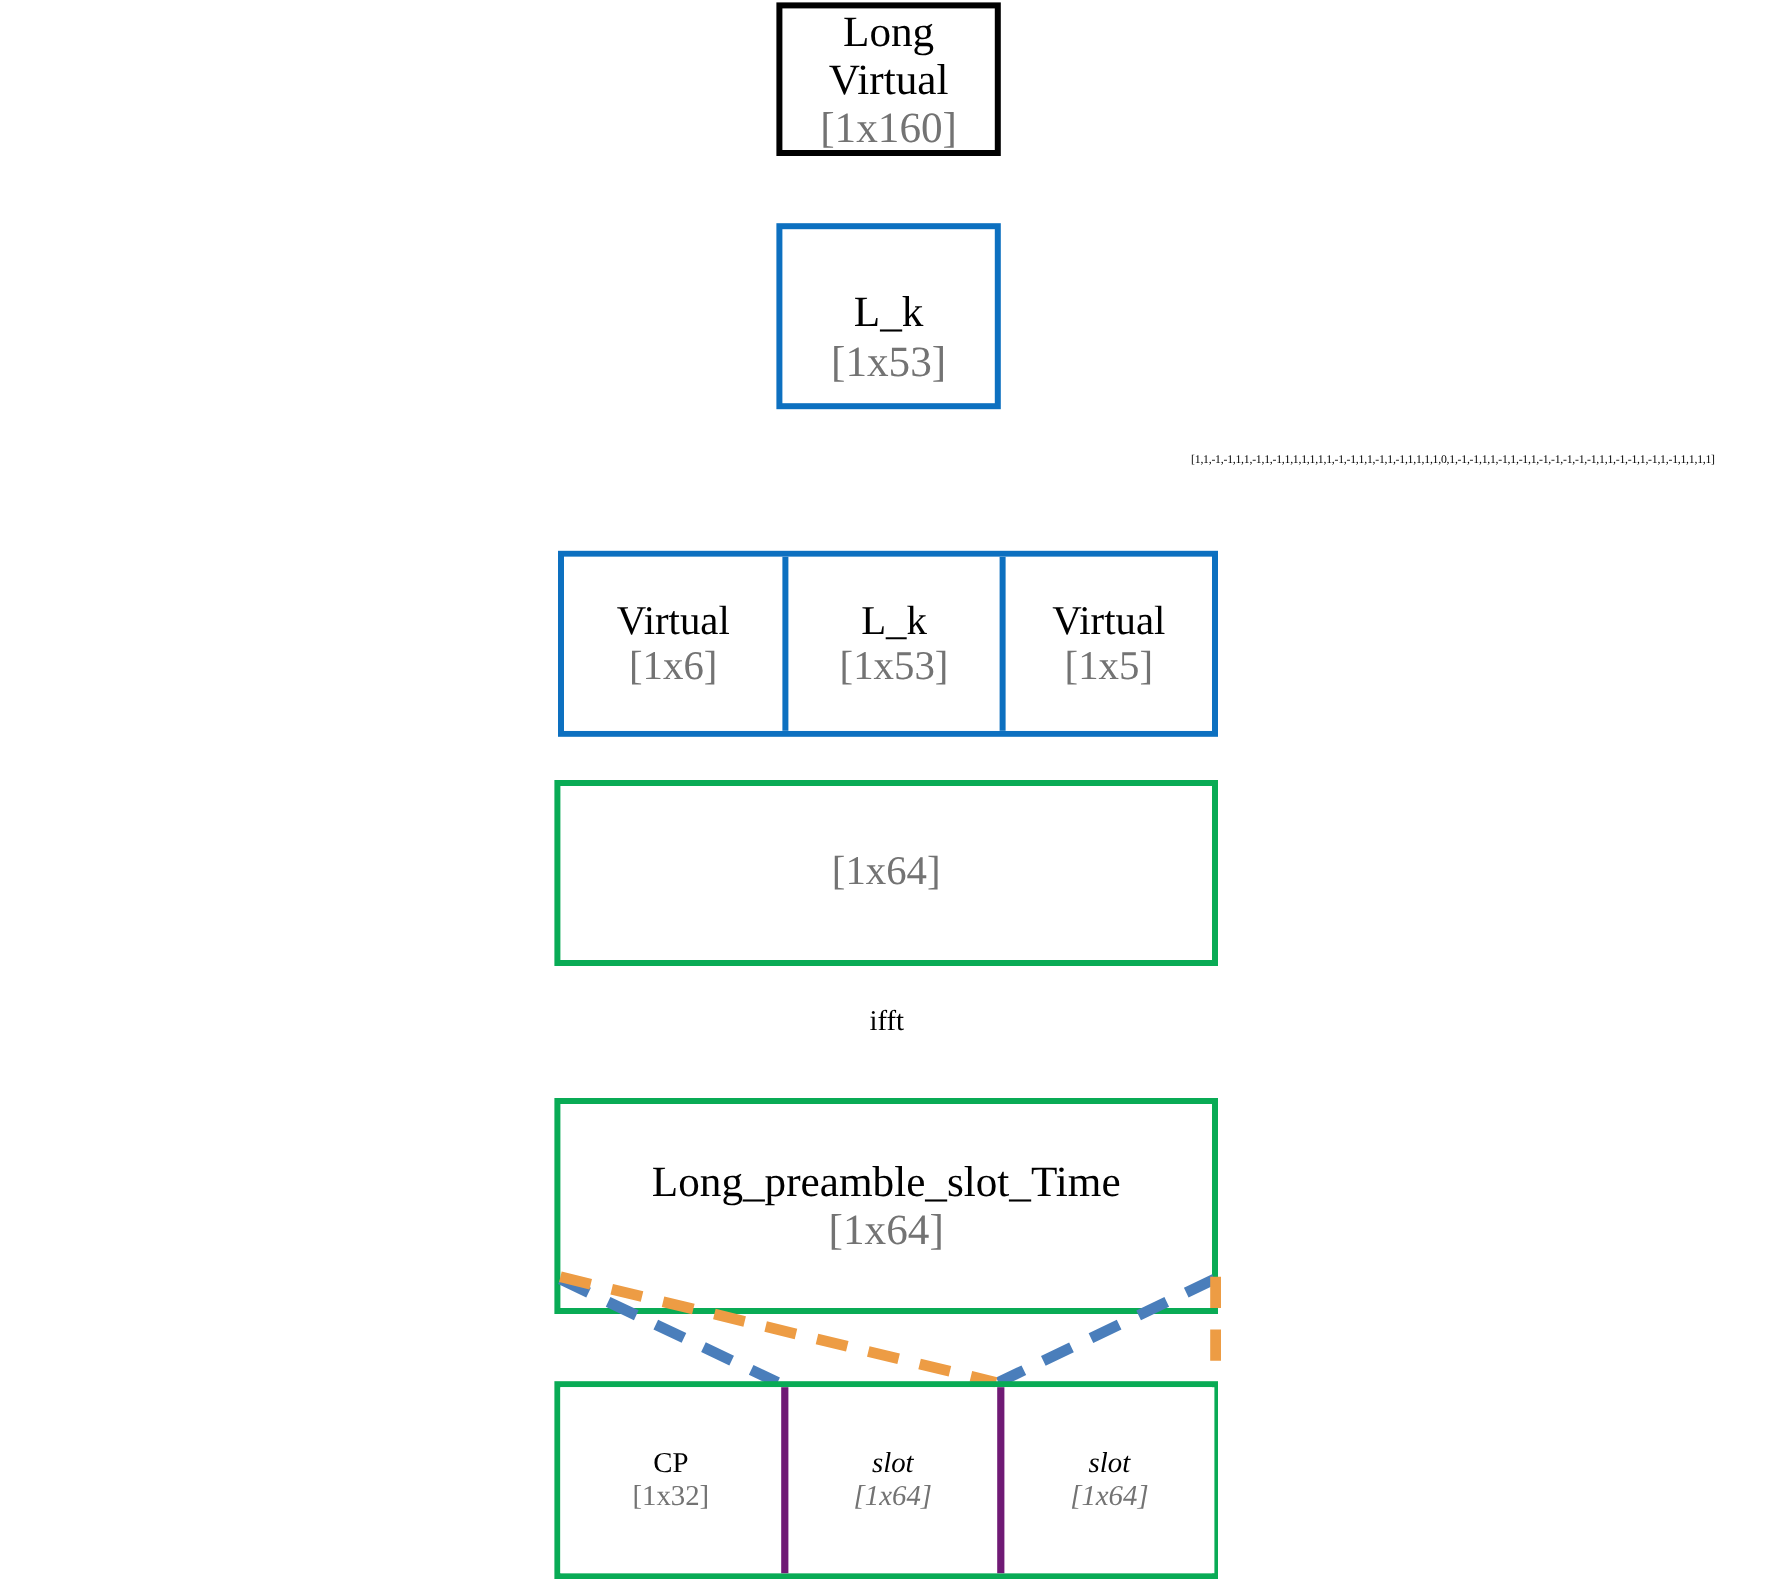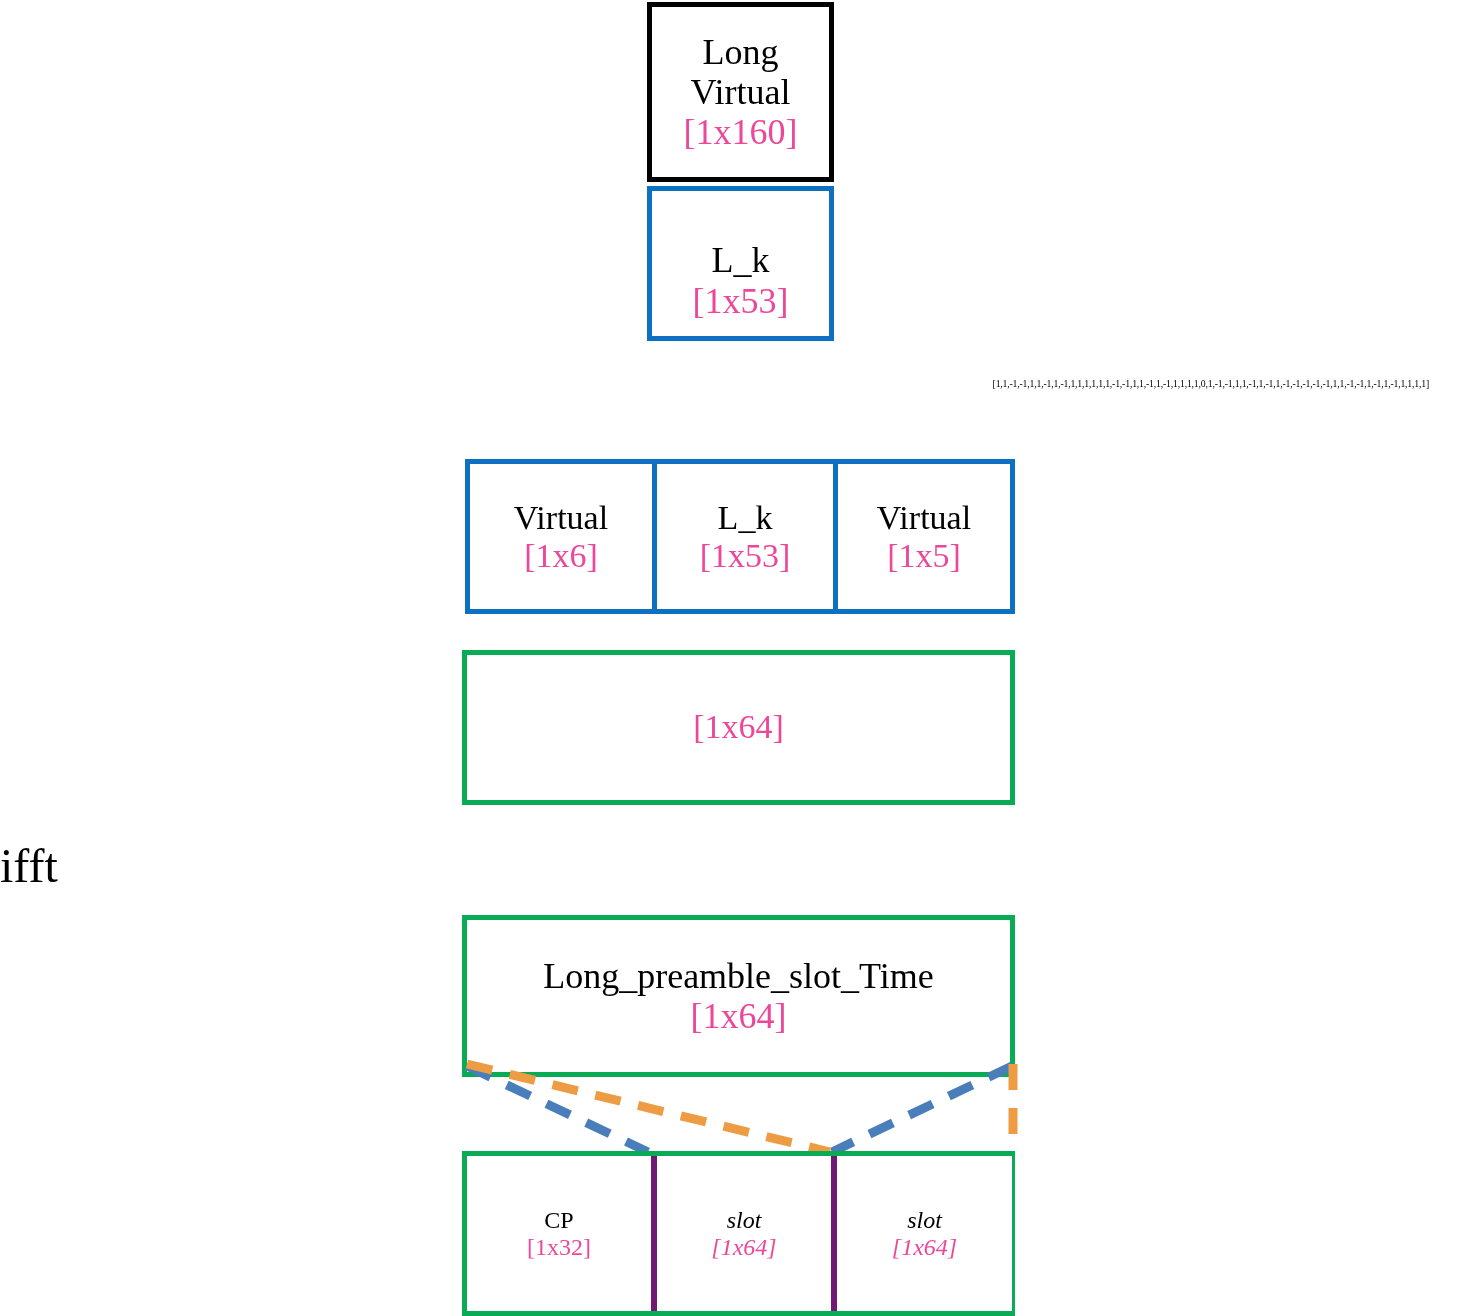--- a/index.html
+++ b/index.html
@@ -5,24 +5,24 @@
   html,body{margin:0;padding:0;background:#ffffff;}
   body{
     width:1478px;height:1316px;position:relative;overflow:hidden;
     font-family:"Liberation Serif","DejaVu Serif",serif;
     color:#000000;
   }
   .box{position:absolute;box-sizing:border-box;background:#ffffff;
        display:flex;flex-direction:column;align-items:center;justify-content:center;
        text-align:center;line-height:1.12;}
   .lbl{display:block;white-space:nowrap;}
-  .dim{display:block;color:#ec4899;white-space:nowrap;}
+  .dim{display:block;color:#737373;white-space:nowrap;}
 
   
-  #long-preamble{left:647px;top:2px;width:187px;height:180px;border:5px solid #000000;font-size:36px;}
+  #long-preamble{left:647px;top:2px;width:187px;height:128px;border:5px solid #000000;font-size:36px;}
   
   #lk-box{left:647px;top:186px;width:187px;height:155px;border:5px solid #0d70c0;font-size:36px;}
   #lk-box .lbl{margin-top:34px;}
 
   
   #vector-row{position:absolute;left:0px;top:378px;width:1429px;text-align:right;font-size:35px;
               letter-spacing:-0.2px;white-space:nowrap;}
 
   
   .row{position:absolute;display:flex;box-sizing:border-box;text-align:right;}
@@ -30,23 +30,23 @@
   #freq-alloc-row .cell{flex:0 0 auto;box-sizing:border-box;display:flex;flex-direction:column;
         align-items:center;justify-content:center;font-size:34px;background:#fff;}
   #freq-alloc-row .cell+.cell{border-left:5px solid #0d70c0;}
   #fa-0{width:182px;}
   #fa-1{width:181px;}
   #fa-2{width:177px;}
 
   
   #freq-box{left:462px;top:650px;width:553px;height:155px;border:5px solid #09ab55;font-size:34px;}
   
-  #ifft-label{position:absolute;left:0;top:838px;width:1478px;text-align:left;font-size:48px;}
+  #ifft-label{position:absolute;left:0;top:838px;width:1478px;text-align:center;font-size:24px;}
   
-  #time-box{left:462px;top:915px;width:553px;height:162px;border:5px solid #09ab55;font-size:36px;}
+  #time-box{left:462px;top:915px;width:553px;height:180px;border:5px solid #09ab55;font-size:36px;}
 
   
   #slot-row{left:462px;top:1151px;width:553px;height:165px;border:5px solid #09ab55;}
   #slot-row .cell{flex:0 0 auto;box-sizing:border-box;display:flex;flex-direction:column;
         align-items:center;justify-content:center;font-size:24px;background:#fff;}
   #slot-row .cell+.cell{border-left:6px solid #701a75;font-style:italic;}
   #sl-0{width:184px;}
   #sl-1{width:180px;}
   #sl-2{width:181px;}
 

